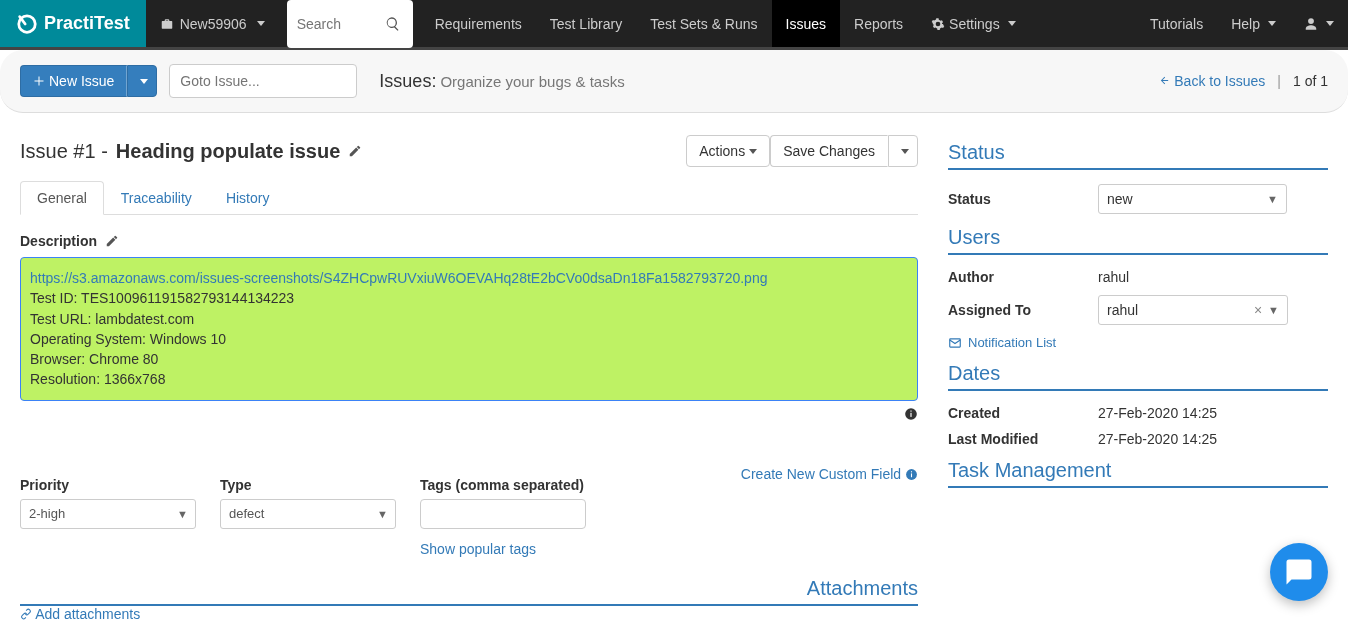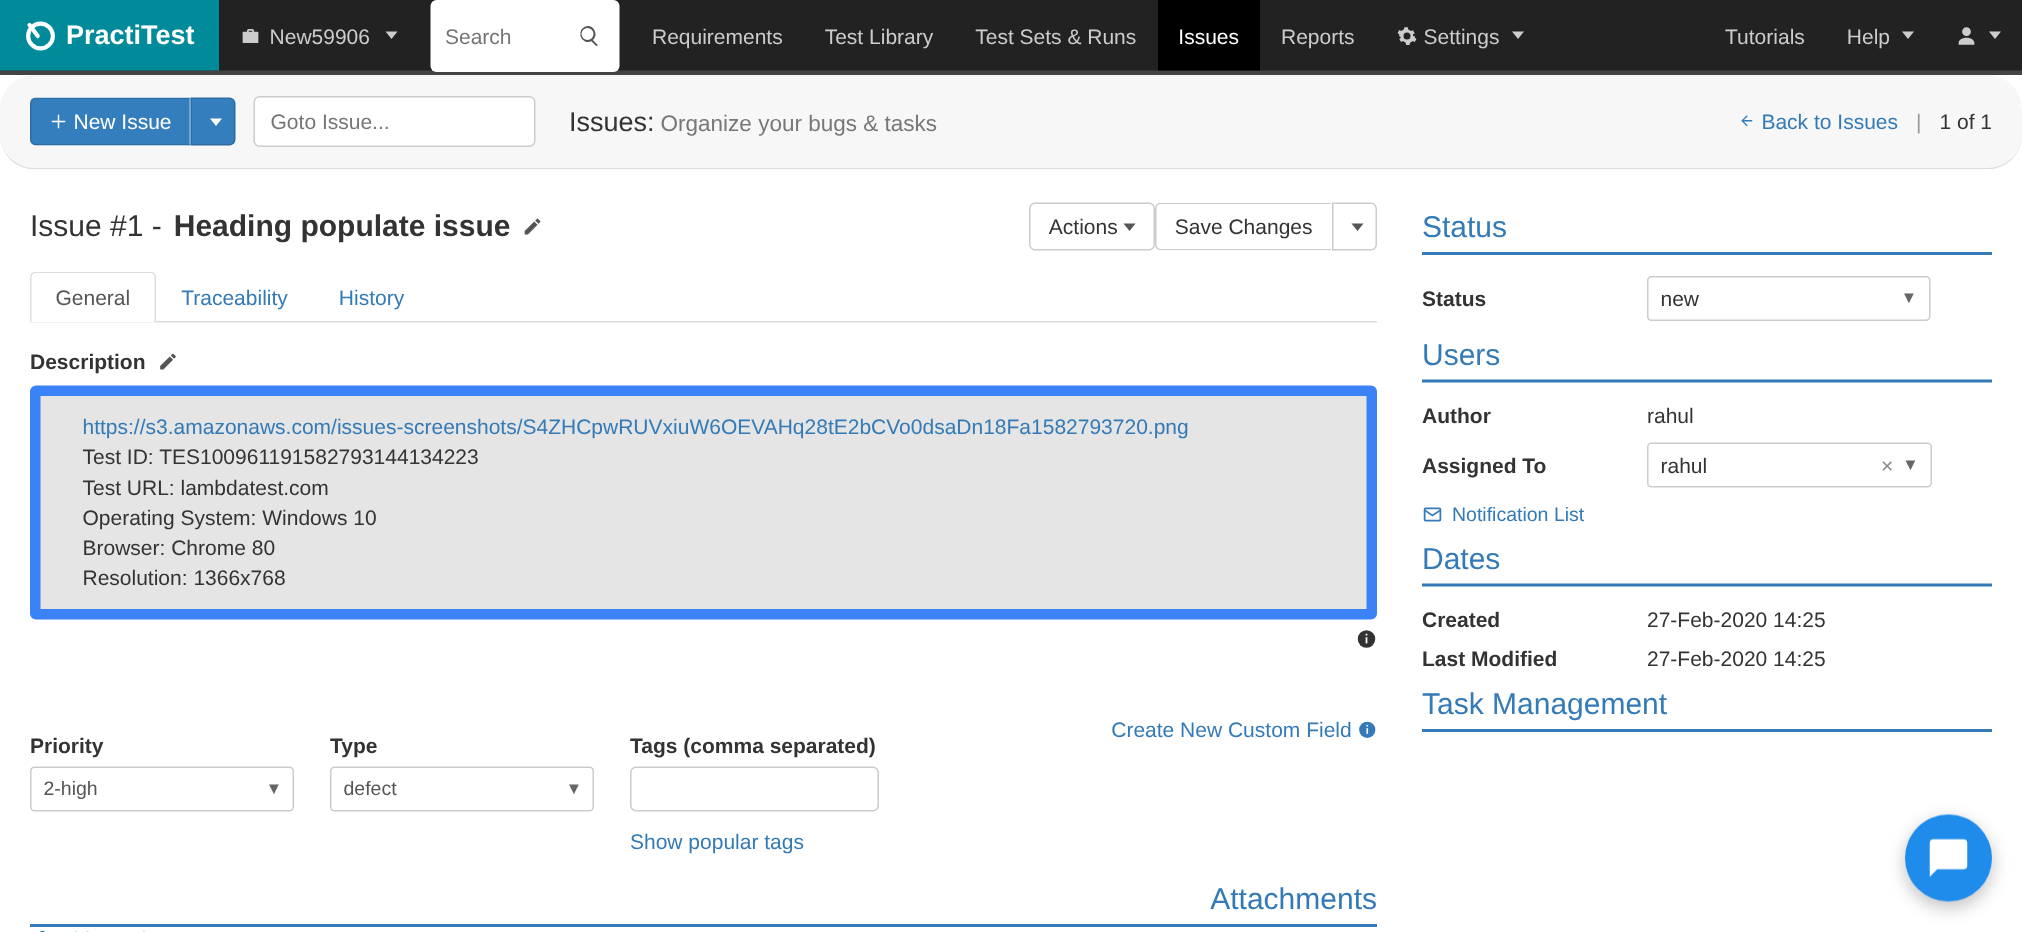--- a/index.html
+++ b/index.html
@@ -153,24 +153,24 @@
     border-top-right-radius:4px;
   }
   .tab.active {
     color:#555;
     background:#fff;
     border-color:#ddd #ddd #fff;
   }
 
   .section-label { font-weight:bold; margin: 18px 0 8px 0; display:flex; align-items:center; gap:8px;}
   .desc-box {
-    border:7px solid #3b82f6;
+    border:1px solid #3b82f6;
     border-radius:4px;
-    padding: 10px 28px;
-    background:#e5e5e5;
+    padding: 10px 9px;
+    background:#bef264;
     min-height: 140px;
     color:#333;
     font-size:14px;
     line-height:1.45;
   }
   .desc-box a { color:#337ab7; text-decoration:none; }
 
   .fields-row { display:flex; gap:24px; margin-top: 18px; align-items:flex-start;}
   .field { display:flex; flex-direction:column; gap:6px;margin-top:35px; }
   .field label { font-weight:bold; }

